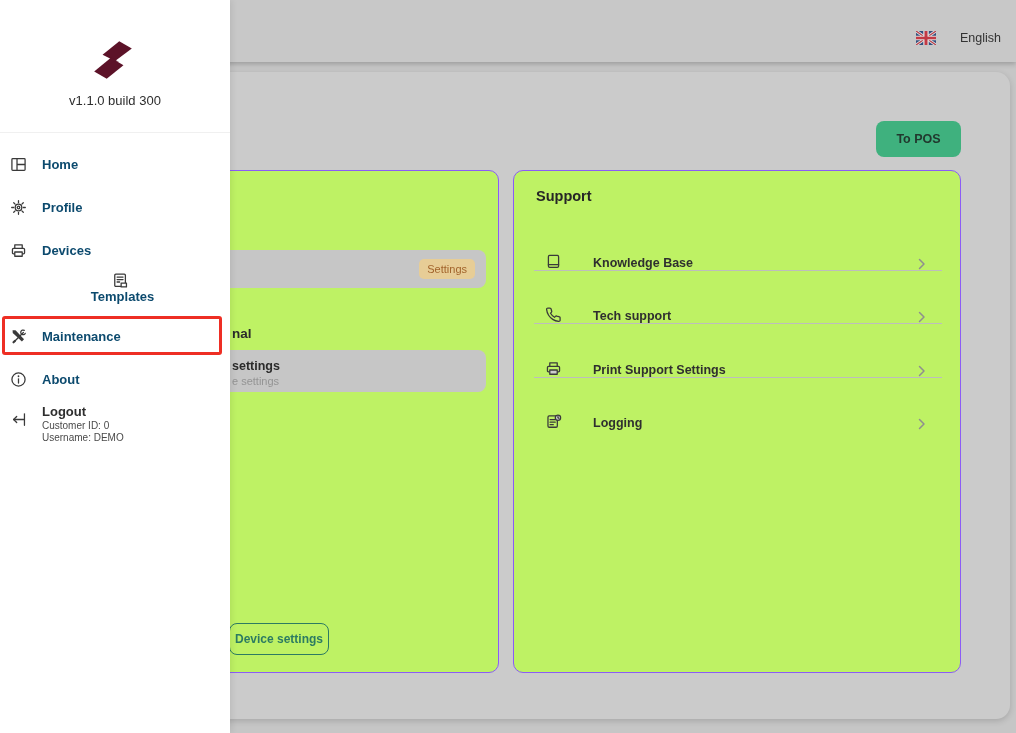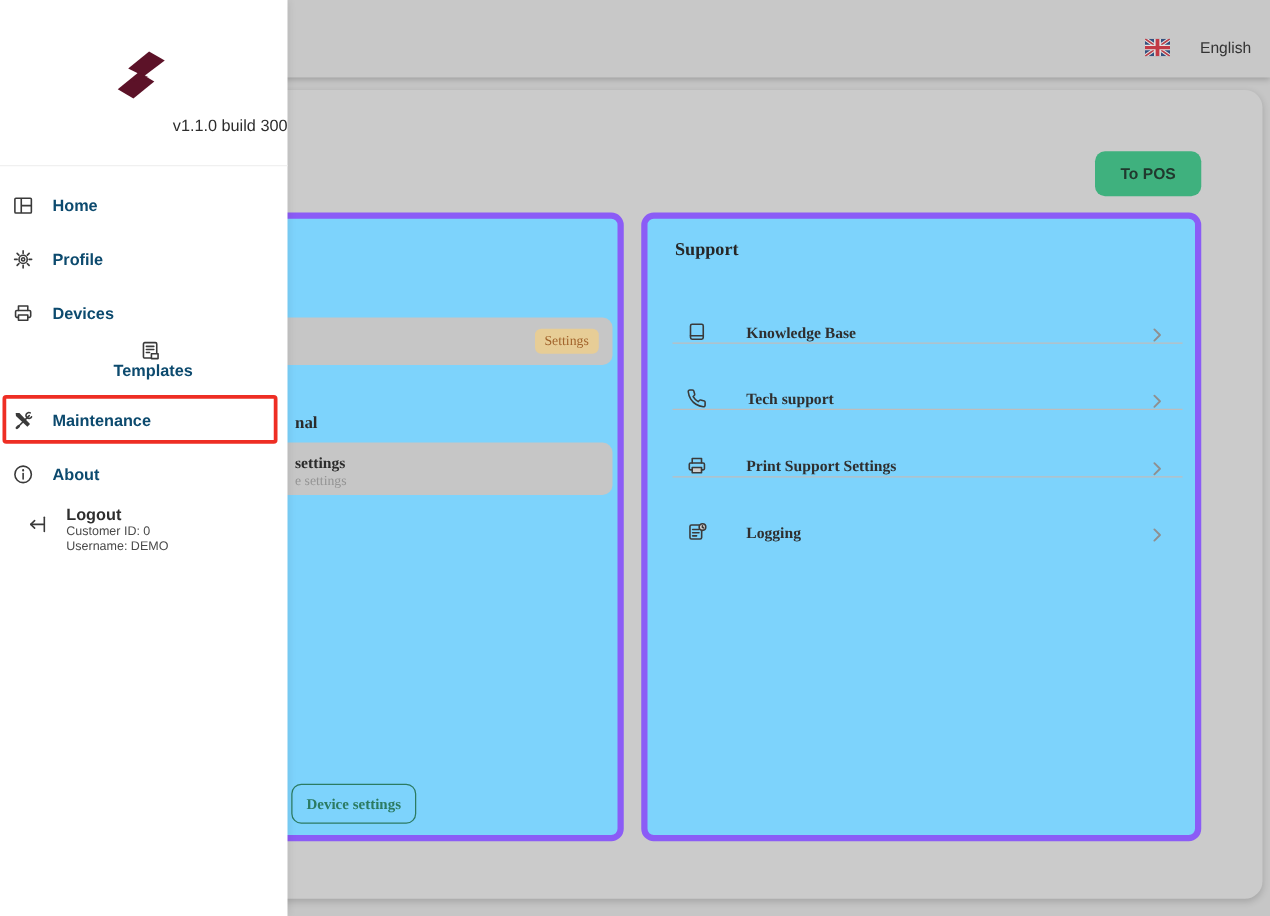--- a/index.html
+++ b/index.html
@@ -7,21 +7,21 @@
   .screen{position:relative;width:1016px;height:733px;overflow:hidden;background:#c6c6c6;}
   .abs{position:absolute;}
 
   
   .topbar{left:0;top:0;width:1016px;height:62px;background:#c8c8c8;box-shadow:0 2px 5px rgba(0,0,0,0.22);}
   .lang{left:916px;top:28px;height:20px;display:flex;align-items:center;gap:24px;cursor:pointer;}
   .lang-label{font-size:12.5px;color:#333;}
   .caret-down{width:0;height:0;border-left:4.5px solid transparent;border-right:4.5px solid transparent;border-top:5px solid #3a3a3a;}
   .panel{left:18px;top:72px;width:992px;height:647px;background:#cbcbcb;border-radius:14px;box-shadow:0 2px 6px rgba(0,0,0,0.16);}
   .btn-topos{left:876px;top:121px;width:85px;height:36px;background:#3fb17e;border-radius:8px;display:flex;align-items:center;justify-content:center;font-size:12.5px;font-weight:bold;color:#21382e;cursor:pointer;}
-  .card{background:#7dd3fc;border:5px solid #8b5cf6;border-radius:10px;box-sizing:border-box;font-family:Liberation Serif, serif;}
+  .card{background:#bef264;border:1px solid #8b5cf6;border-radius:10px;box-sizing:border-box;}
   .card-left{left:54px;top:170px;width:445px;height:503px;}
   .card-right{left:513px;top:170px;width:448px;height:503px;}
   .grayrow{background:#c6c6c6;border-radius:8px;}
   .row1{left:14px;top:79px;width:417px;height:38px;}
   .badge-offline{right:11px;top:9px;background:#e7cd96;color:#a2642c;font-size:11px;font-weight:500;padding:3px 8px;border-radius:5px;line-height:14px;}
   .frag-heading{left:177px;top:155px;font-size:13.5px;font-weight:700;color:#2b2b2b;}
   .row2{left:14px;top:179px;width:417px;height:42px;}
   .row2-title{left:163px;top:9px;font-size:12.5px;font-weight:700;color:#2b2b2b;}
   .row2-sub{left:163px;top:25px;font-size:11px;color:#949494;}
   .btn-devset{left:174px;top:452px;width:100px;height:32px;border:1.5px solid #2c7b62;border-radius:8px;box-sizing:border-box;display:flex;align-items:center;justify-content:center;font-size:12px;font-weight:bold;color:#2c7b62;cursor:pointer;}
@@ -29,26 +29,26 @@
   .support-list{left:20px;top:46px;width:408px;}
   .support-row{height:52.5px;display:flex;align-items:flex-end;cursor:pointer;gap:20px;}
   .support-row + .support-row{border-top:1px solid #bdbdbd;}
   .support-icon{width:17px;height:17px;margin-left:11px;display:flex;align-items:center;}
   .support-label{margin-left:11px;font-size:12.5px;font-weight:600;color:#2f2f2f;}
   .support-chevron{margin-left:auto;margin-right:16px;display:flex;align-items:center;}
 
   
   .sidebar{left:0;top:0;width:230px;height:733px;background:#ffffff;z-index:30;box-shadow:2px 0 6px rgba(0,0,0,0.08);}
   .logo{left:90px;top:35px;width:46px;height:52px;}
-  .version{left:0;top:93px;width:230px;text-align:right;font-size:13px;color:#2d2d2d;}
+  .version{left:0;top:93px;width:230px;text-align:center;font-size:13px;color:#2d2d2d;}
   .side-div{left:0;top:132px;width:230px;height:1px;background:#f0f0f0;}
   .nav-item{left:0;width:230px;height:43px;display:flex;align-items:center;cursor:pointer;}
   .nav-icon{width:17px;height:17px;margin-left:10px;display:flex;align-items:center;}
   .nav-label{margin-left:15px;font-size:13px;font-weight:600;color:#0c4a6e;}
-  .logout{left:0;top:400px;width:230px;height:48px;display:flex;cursor:pointer;padding-left:11px;}
+  .logout{left:0;top:400px;width:230px;height:48px;display:flex;cursor:pointer;}
   .logout-icon{width:17px;height:17px;margin-left:10px;margin-top:11px;}
   .logout-col{margin-left:15px;margin-top:4px;display:flex;flex-direction:column;}
   .logout-label{font-size:13px;font-weight:600;color:#2e2e2e;line-height:16px;}
   .logout-sub{font-size:10px;color:#4a4a4a;line-height:12px;}
   .hl-box{left:2px;top:316px;width:214px;height:33px;border:3px solid #ee2e24;border-radius:3px;z-index:40;pointer-events:none;background:transparent;}
 
   svg{display:block;}
 </style>
 </head>
 <body>

